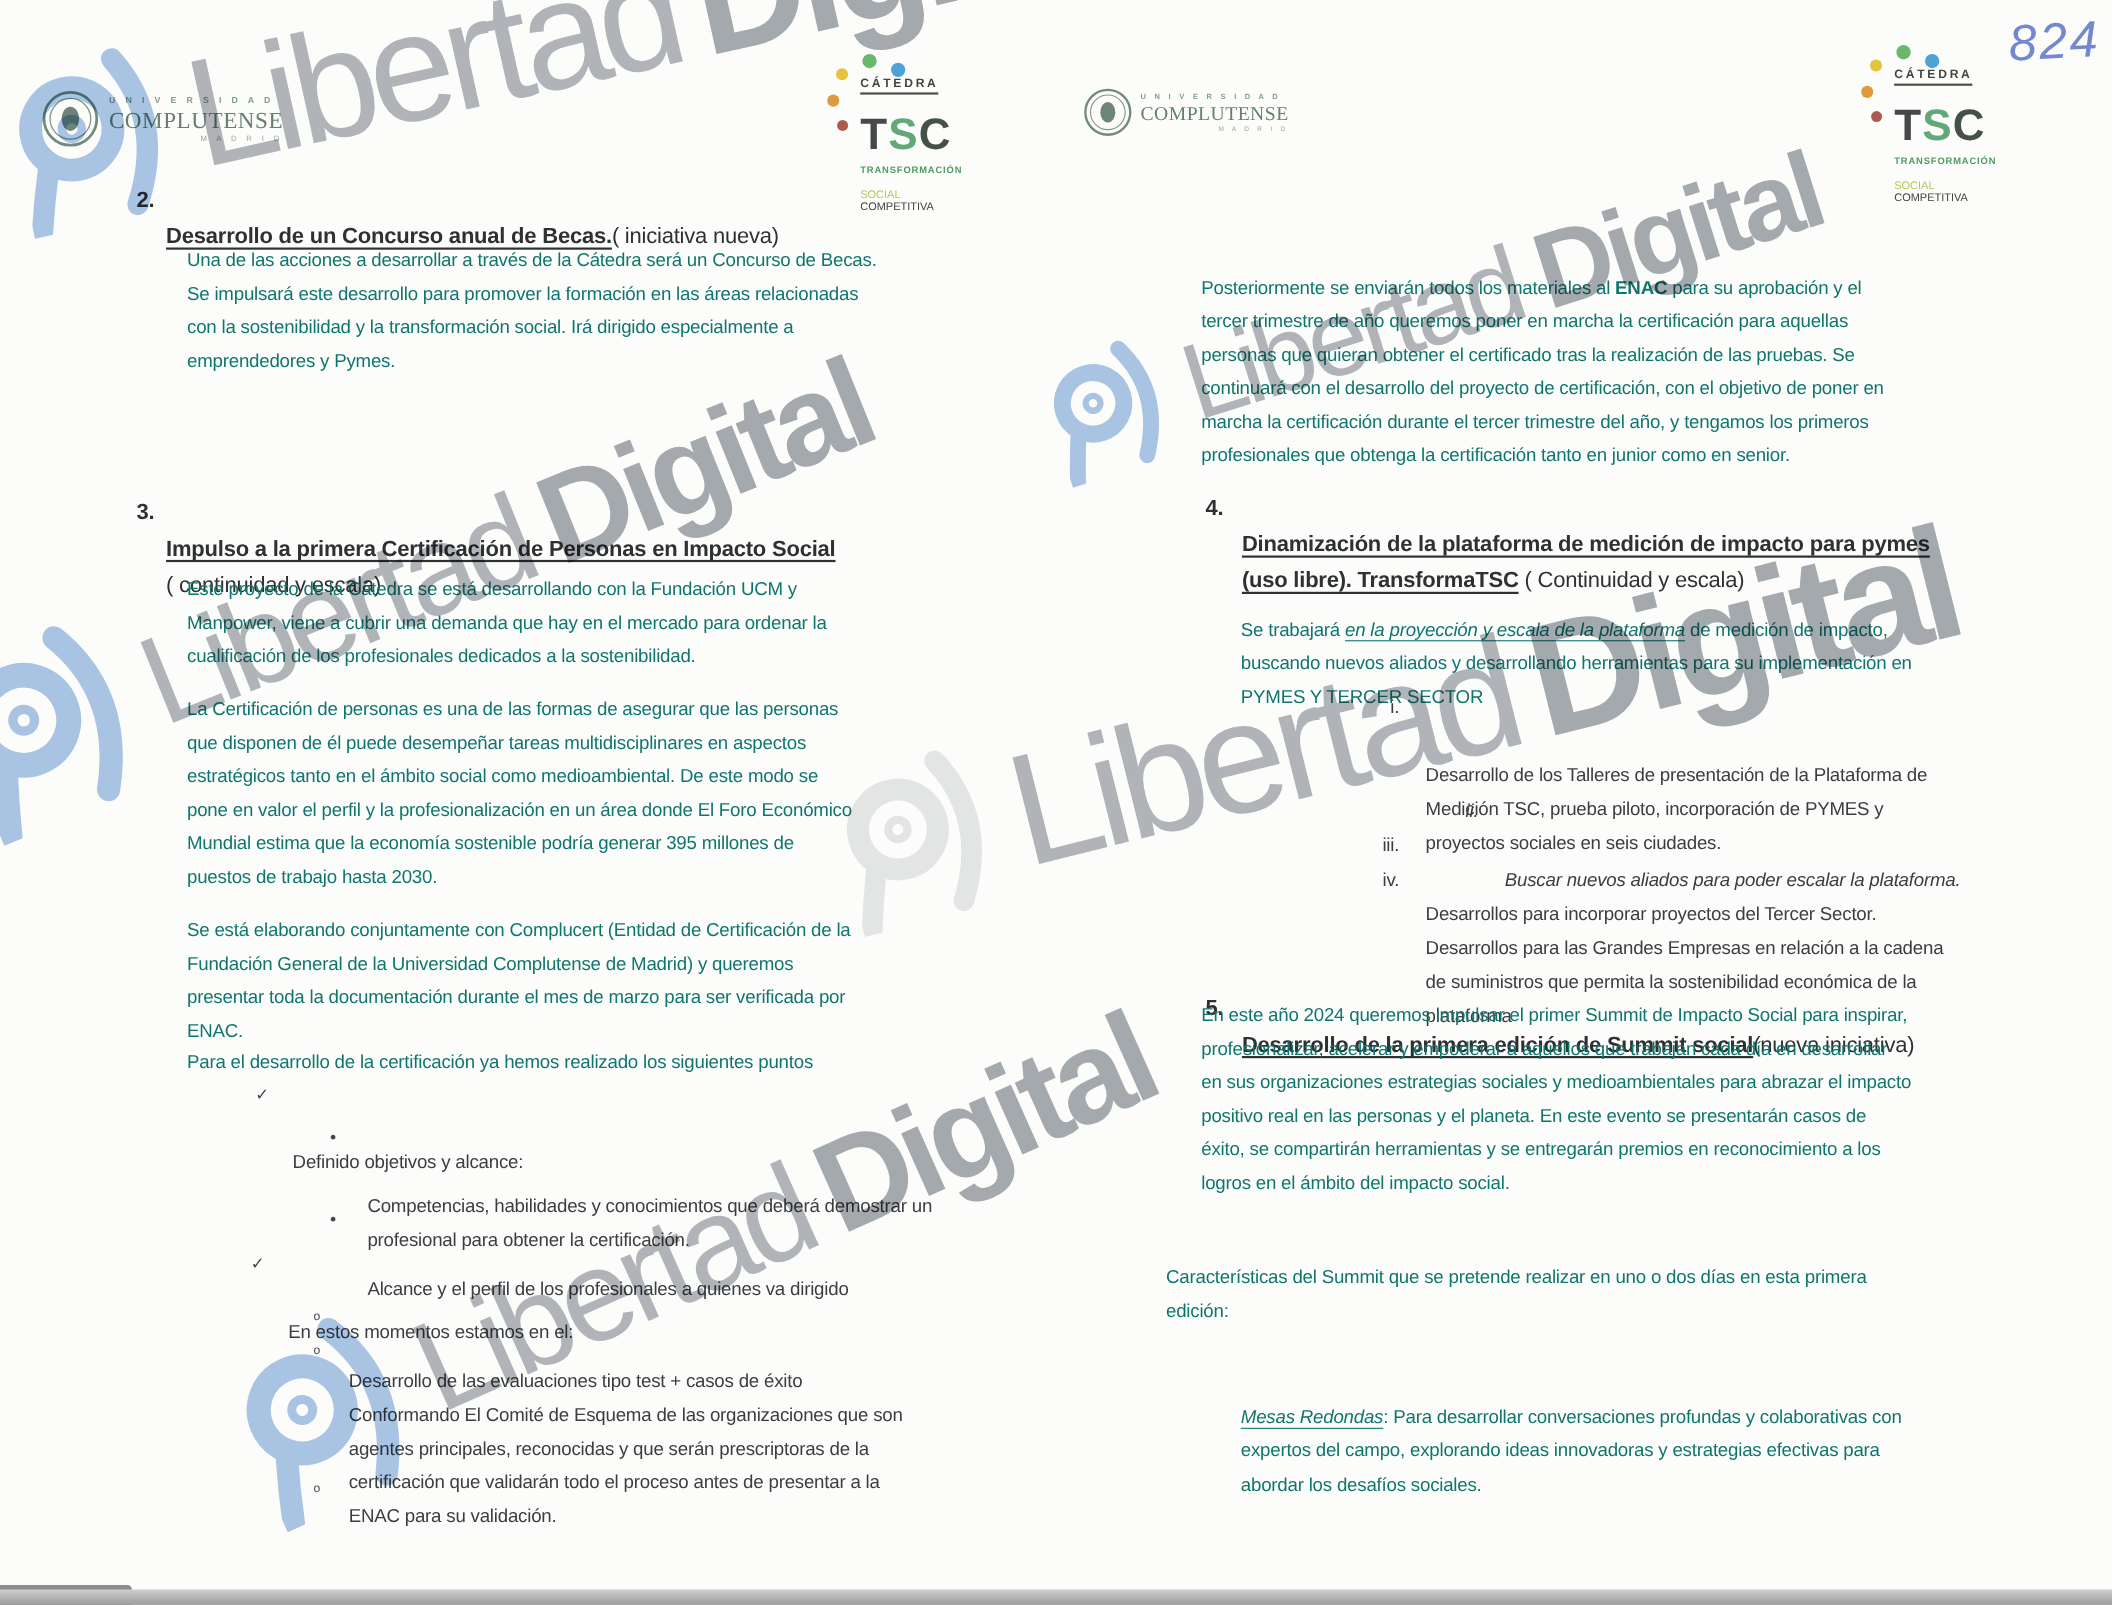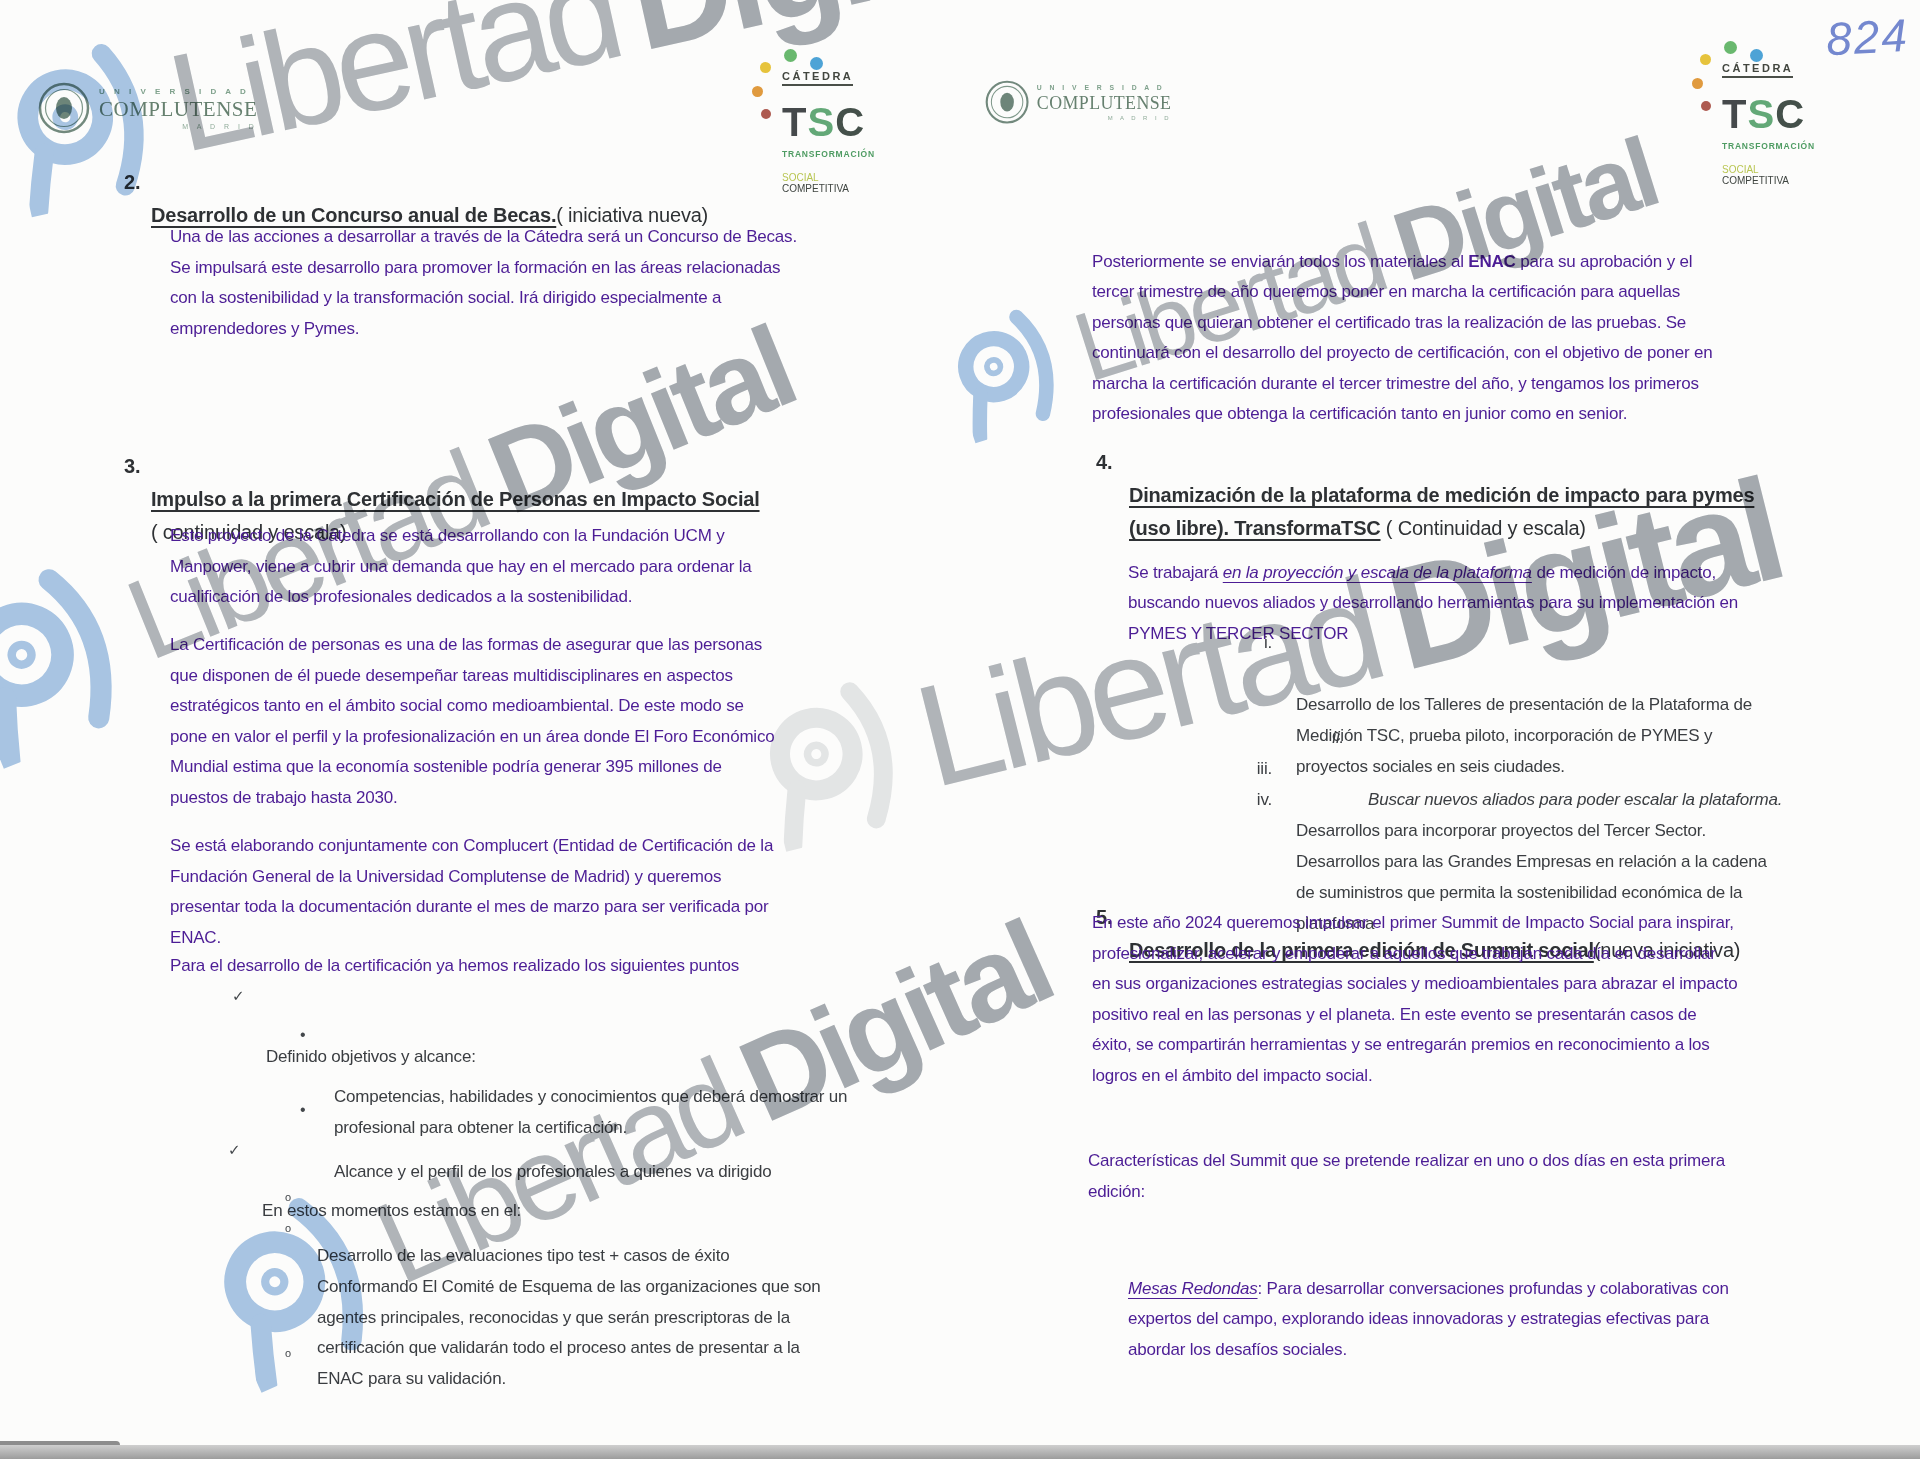--- a/index.html
+++ b/index.html
@@ -5,21 +5,21 @@
   html,body{margin:0;padding:0;}
   body{
     width:1920px;height:1459px;position:relative;overflow:hidden;
     background:#fcfcfb;
     font-family:"Liberation Sans","DejaVu Sans",sans-serif;
     color:#3a3d41;
   }
   
   .para{
     position:absolute;white-space:pre-line;
-    font-size:17px;line-height:30.5px;letter-spacing:-0.2px;color:#4c1d95;
+    font-size:17px;line-height:30.5px;letter-spacing:-0.2px;color:#0f766e;
   }
   .h{
     position:absolute;white-space:pre-line;
     font-size:20px;line-height:33px;font-weight:bold;color:#2e3134;letter-spacing:-0.2px;
   }
   .h .num{position:absolute;left:0;top:0;}
   .h .title{text-decoration:underline;text-decoration-thickness:2px;text-underline-offset:4px;}
   .h .suffix{font-weight:normal;}
   .h .subtitle{font-weight:normal;}
   .li{
@@ -240,21 +240,21 @@
 <div class="h" style="left:1096px;top:901px;padding-left:33px;">
   <span class="num">5.</span><span class="title">Desarrollo de la primera edición de Summit social</span><span class="suffix">(nueva iniciativa)</span>
 </div>
 
 <div class="para" style="left:1092px;top:908px;width:790px;">En este año 2024 queremos impulsar el primer Summit de Impacto Social para inspirar,
 profesionalizar, acelerar y empoderar a aquellos que trabajan cada día en desarrollar
 en sus organizaciones estrategias sociales y medioambientales para abrazar el impacto
 positivo real en las personas y el planeta.  En este evento se presentarán casos de
 éxito, se compartirán herramientas y se entregarán premios en reconocimiento a los
 logros en el ámbito del impacto social.</div>
-<div class="para" style="left:1088px;top:1146px;width:790px;">Características del Summit que se pretende realizar en uno o dos días en esta primera
+<div class="para" style="left:1060px;top:1146px;width:790px;">Características del Summit que se pretende realizar en uno o dos días en esta primera
 edición:</div>
 
 <div class="para" style="left:1128px;top:1243px;width:760px;">
   <span class="it-u">Mesas Redondas</span><span>: Para desarrollar conversaciones profundas y colaborativas con
 expertos del campo, explorando ideas innovadoras y estrategias efectivas para
 abordar los desafíos sociales.</span>
 </div>
 
 <div class="scan-edge-left"></div>
 <div class="scan-edge"></div>

